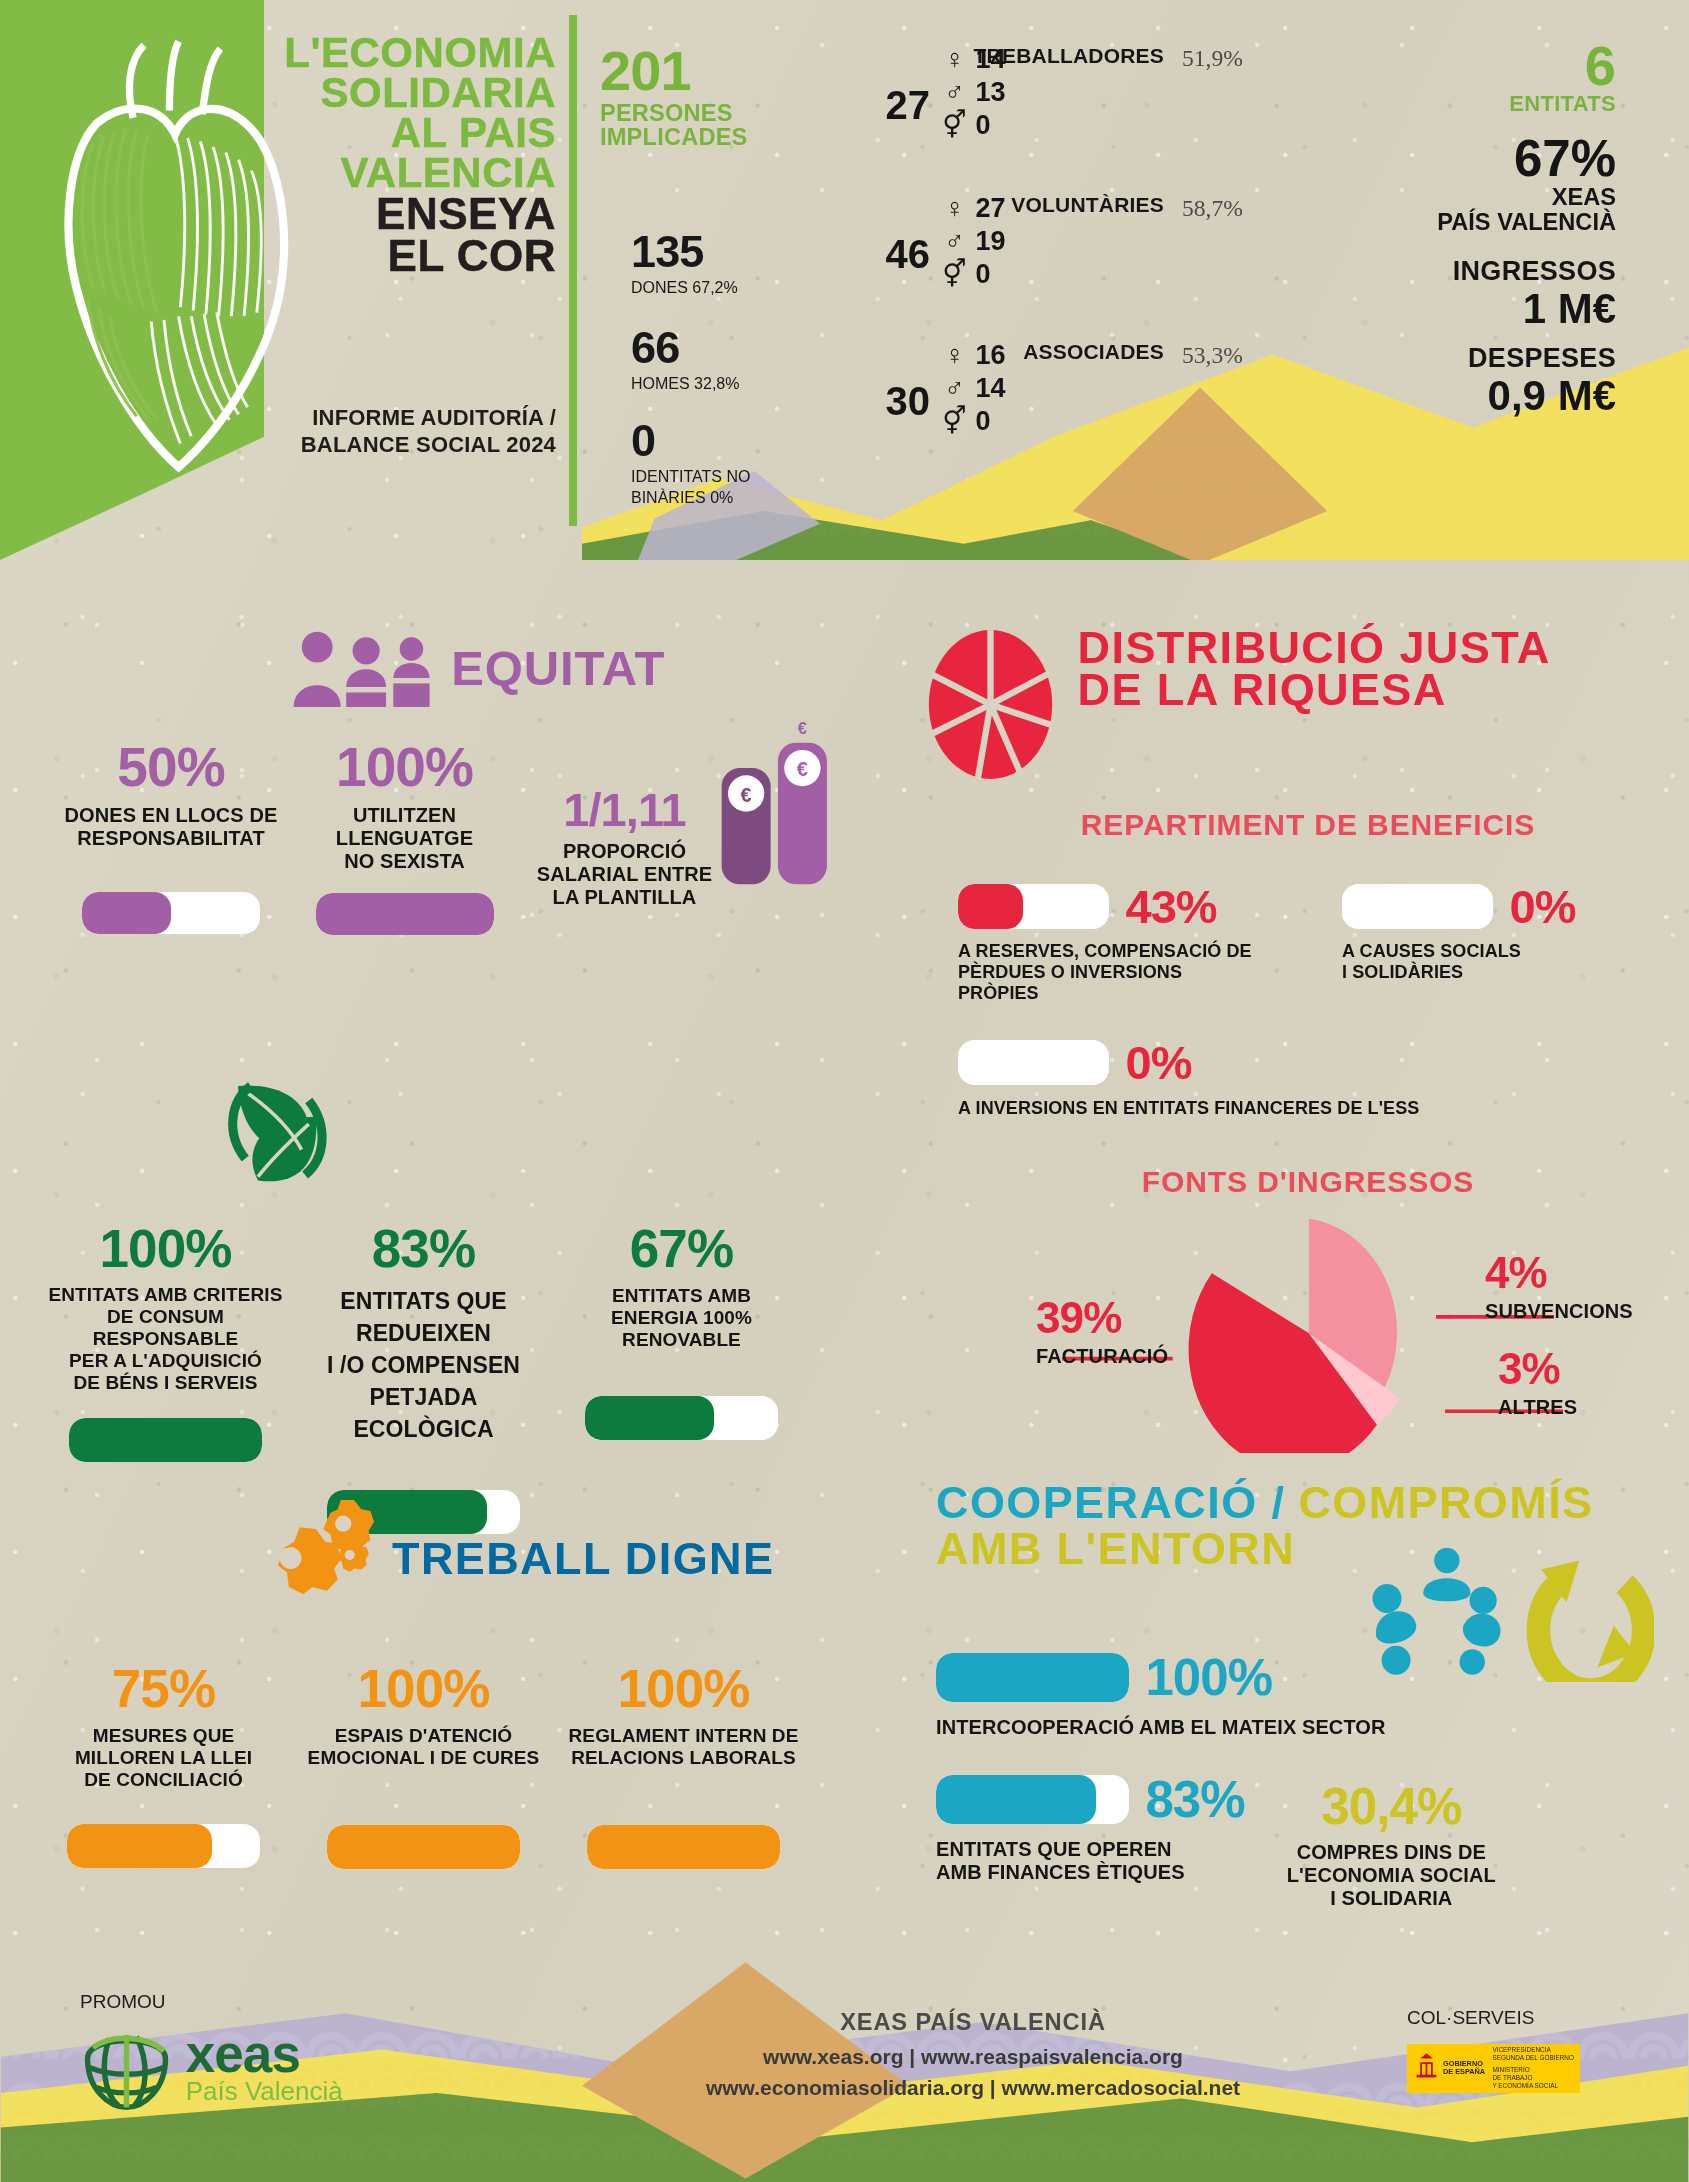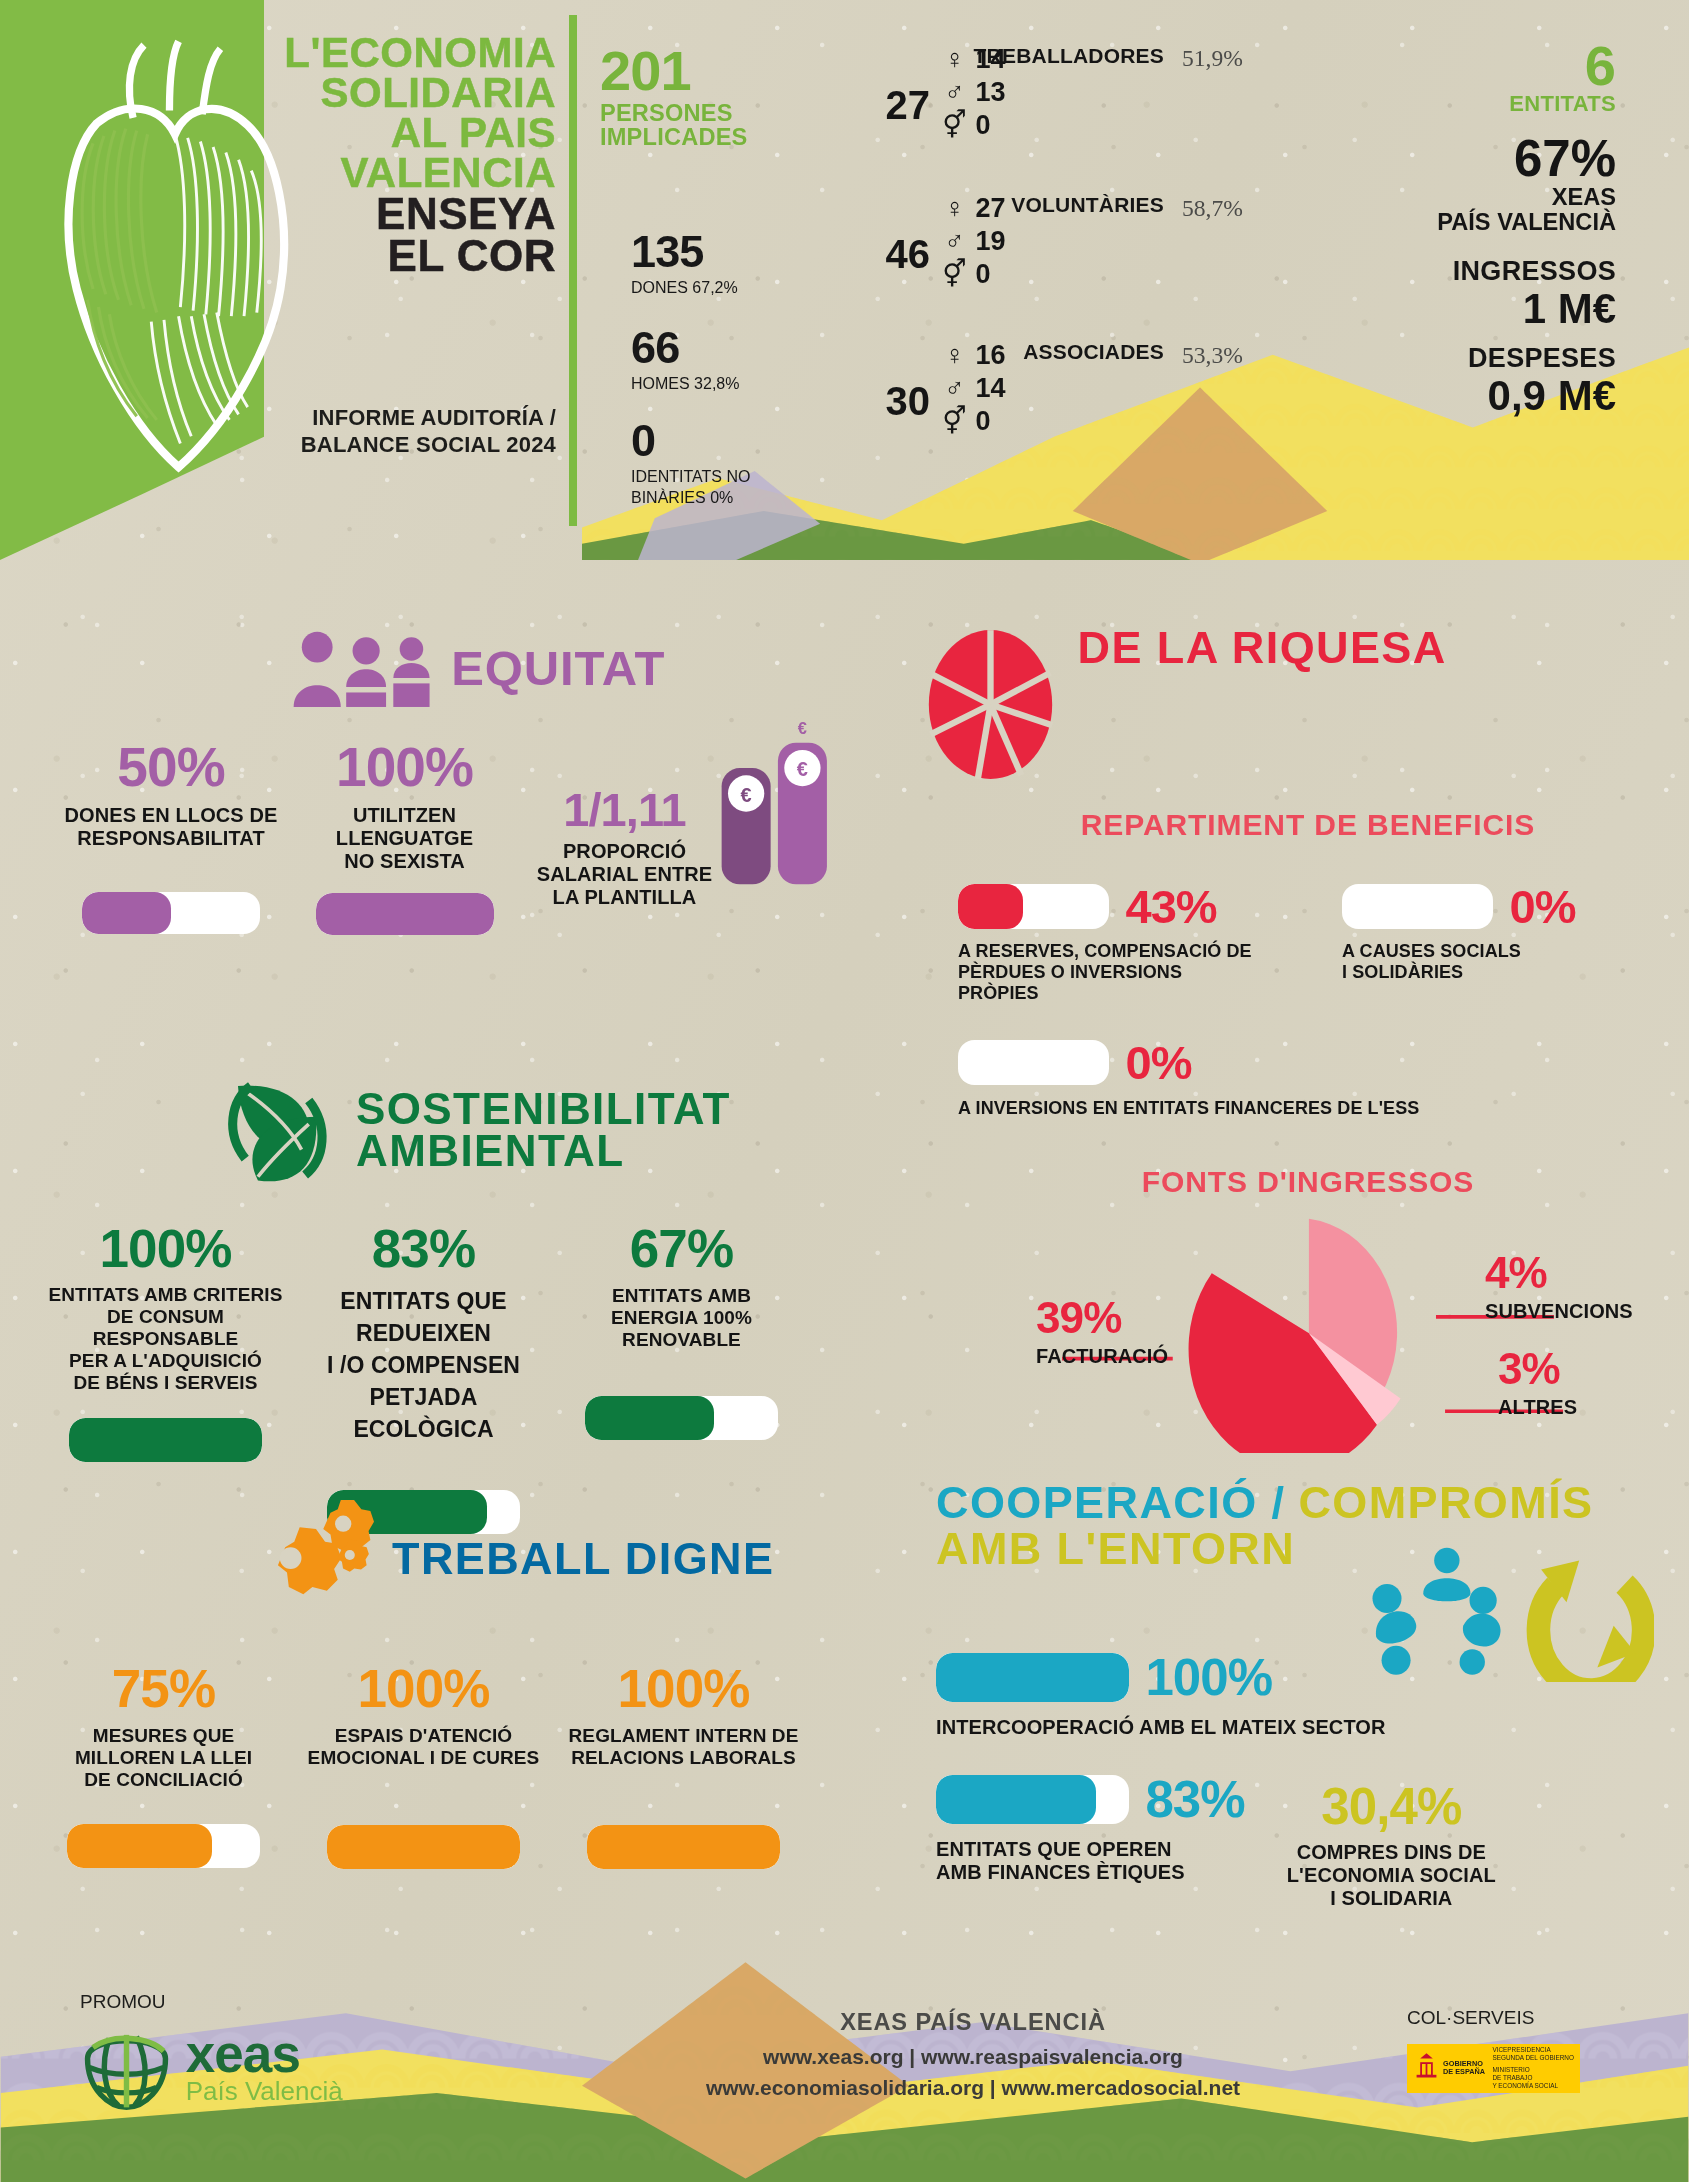--- a/index.html
+++ b/index.html
@@ -349,20 +349,21 @@
         <line x1="70" y1="85" x2="70" y2="3"></line>
           <line x1="70" y1="85" x2="136" y2="50"></line>
         <line x1="70" y1="85" x2="138" y2="108"></line>
           <line x1="70" y1="85" x2="104" y2="163"></line>
         <line x1="70" y1="85" x2="56" y2="167"></line>
           <line x1="70" y1="85" x2="4" y2="118"></line>
         <line x1="70" y1="85" x2="6" y2="52"></line>
       </g>
     </svg>
     <div>
+      <div class="sec-title" style="font-size:45px; color:#e8253f; letter-spacing:1.4px;">DISTRIBUCIÓ JUSTA</div>
       <div class="sec-title" style="font-size:45px; color:#e8253f; letter-spacing:1.4px;">DE LA RIQUESA</div>
     </div>
   </div>
 
   <div class="sec-title" style="font-size:30px; color:#ec4b5c; text-align:center; margin-top:22px; letter-spacing:0.9px;">REPARTIMENT DE BENEFICIS</div>
 
   <div style="display:flex; margin-top:33px; padding-left:31px; gap:84px;">
     <div style="width:300px;">
       <div style="display:flex; align-items:center; gap:16.4px;">
         <div class="bar-track" style="width:151px; height:45px;">
@@ -430,24 +431,20 @@
 <div style="position:absolute; left:0; top:1073px; width:864px;">
   <div style="display:flex; align-items:center; gap:20px; padding-left:218px;">
     <svg width="118" height="114" viewBox="0 0 130 125">
       <path d="M22 14 C78 10 106 38 100 76 C66 96 26 74 22 14 Z" fill="#0d7a3e"></path>
       <path d="M108 48 C112 104 84 124 44 118 C26 84 48 48 108 48 Z" fill="#0d7a3e"></path>
       <path d="M30 20 C56 38 78 58 92 84" stroke="#d8d3c2" stroke-width="4" fill="none"></path>
       <path d="M100 56 C78 76 58 96 44 114" stroke="#d8d3c2" stroke-width="4" fill="none"></path>
       <path d="M100 30 C122 58 118 94 96 112" stroke="#0d7a3e" stroke-width="10" fill="none"></path>
       <path d="M30 94 C8 66 14 30 36 14" stroke="#0d7a3e" stroke-width="10" fill="none"></path>
     </svg>
-    <div>
-      <div class="sec-title" style="font-size:44px; color:#0d7a3e; letter-spacing:1.4px;">SOSTENIBILITAT</div>
-      <div class="sec-title" style="font-size:44px; color:#0d7a3e; letter-spacing:1.4px;">AMBIENTAL</div>
-    </div>
   </div>
 
   <div style="display:flex; gap:11px; margin-top:31px; padding-left:42px;">
     <div style="width:247px; text-align:center;">
       <div class="big-pct" style="font-size:53px; color:#0d7a3e;">100%</div>
       <div class="cap" style="font-size:19px; line-height:22px; margin-top:5px; white-space:pre-line;">ENTITATS AMB CRITERIS
 DE CONSUM RESPONSABLE
 PER A L'ADQUISICIÓ
 DE BÉNS I SERVEIS</div>
       <div class="bar-track" style="width:193px; height:44px; margin:23.6px auto 0;">

